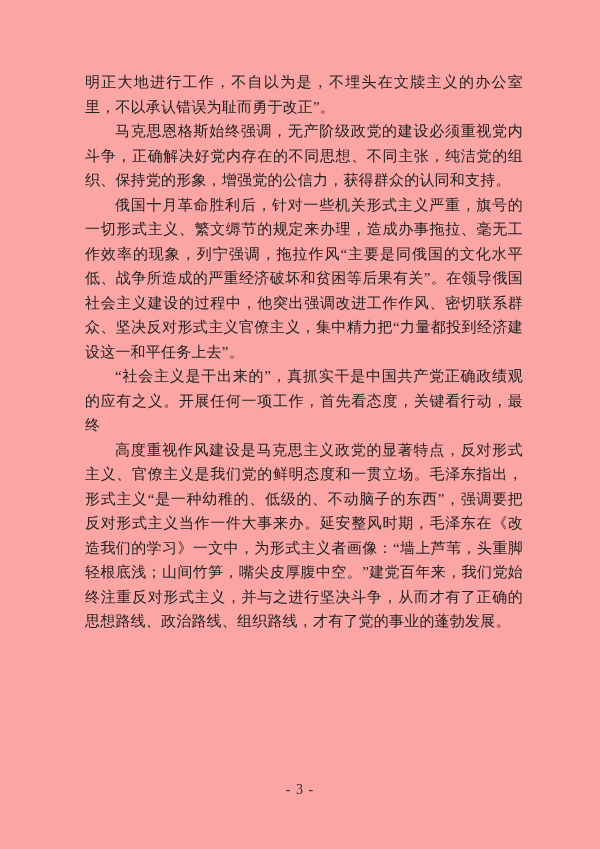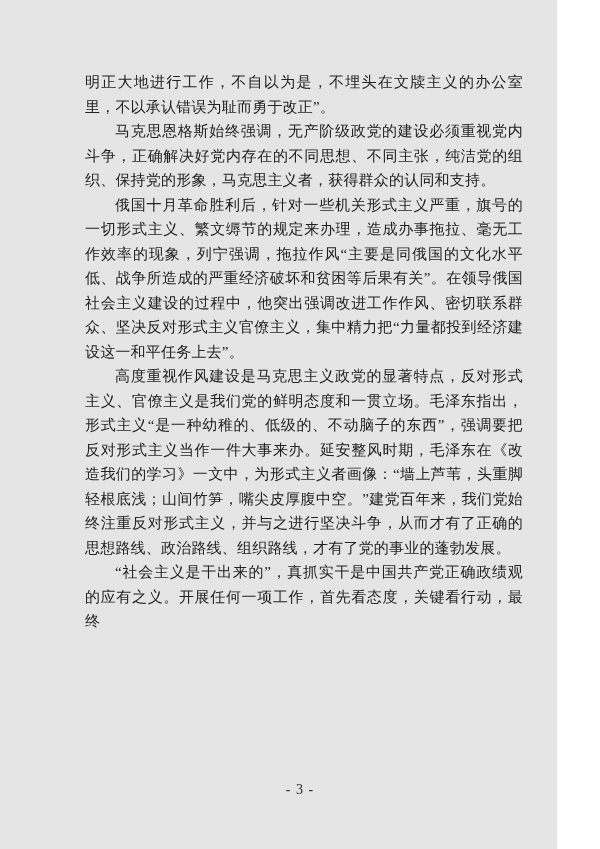--- a/index.html
+++ b/index.html
@@ -2,23 +2,23 @@
 <html><head>
 <meta charset="utf-8">
 <style>
   html, body {
     margin: 0;
     padding: 0;
     background: #ffffff;
   }
   .page {
     position: relative;
-    width: 557px;
+    width: 600px;
     height: 849px;
-    background: #e5e5e5;
+    background: #fca5a5;
     overflow: hidden;
     font-family: "Liberation Serif", "DejaVu Serif", serif;
   }
   .text-block {
     position: absolute;
     left: 85px;
     top: 70px;
     width: 438px;
     font-size: 15px;
     line-height: 24.5px;
@@ -46,19 +46,19 @@
     color: #2b2b2b;
     letter-spacing: 1px;
   }
 </style>
 </head>
 <body>
 
 <div class="page">
   <div class="text-block">
     <p class="no-indent">明正大地进行工作，不自以为是，不埋头在文牍主义的办公室里，不以承认错误为耻而勇于改正”。</p>
-    <p>马克思恩格斯始终强调，无产阶级政党的建设必须重视党内斗争，正确解决好党内存在的不同思想、不同主张，纯洁党的组织、保持党的形象，马克思主义者，获得群众的认同和支持。</p>
+    <p>马克思恩格斯始终强调，无产阶级政党的建设必须重视党内斗争，正确解决好党内存在的不同思想、不同主张，纯洁党的组织、保持党的形象，增强党的公信力，获得群众的认同和支持。</p>
     <p>俄国十月革命胜利后，针对一些机关形式主义严重，旗号的一切形式主义、繁文缛节的规定来办理，造成办事拖拉、毫无工作效率的现象，列宁强调，拖拉作风“主要是同俄国的文化水平低、战争所造成的严重经济破坏和贫困等后果有关”。在领导俄国社会主义建设的过程中，他突出强调改进工作作风、密切联系群众、坚决反对形式主义官僚主义，集中精力把“力量都投到经济建设这一和平任务上去”。</p>
+    <p>“社会主义是干出来的”，真抓实干是中国共产党正确政绩观的应有之义。开展任何一项工作，首先看态度，关键看行动，最终</p>
     <p>高度重视作风建设是马克思主义政党的显著特点，反对形式主义、官僚主义是我们党的鲜明态度和一贯立场。毛泽东指出，形式主义“是一种幼稚的、低级的、不动脑子的东西”，强调要把反对形式主义当作一件大事来办。延安整风时期，毛泽东在《改造我们的学习》一文中，为形式主义者画像：“墙上芦苇，头重脚轻根底浅；山间竹笋，嘴尖皮厚腹中空。”建党百年来，我们党始终注重反对形式主义，并与之进行坚决斗争，从而才有了正确的思想路线、政治路线、组织路线，才有了党的事业的蓬勃发展。</p>
-    <p>“社会主义是干出来的”，真抓实干是中国共产党正确政绩观的应有之义。开展任何一项工作，首先看态度，关键看行动，最终</p>
   </div>
   <div class="page-number">- 3 -</div>
 </div>
 
 </body></html>

